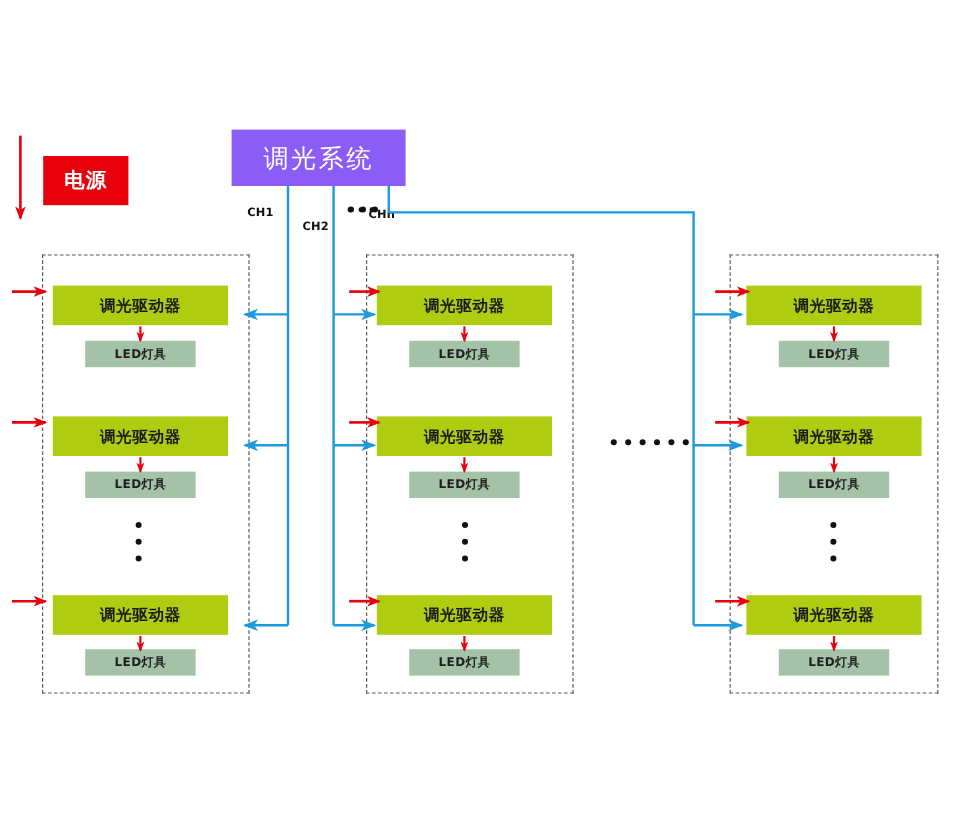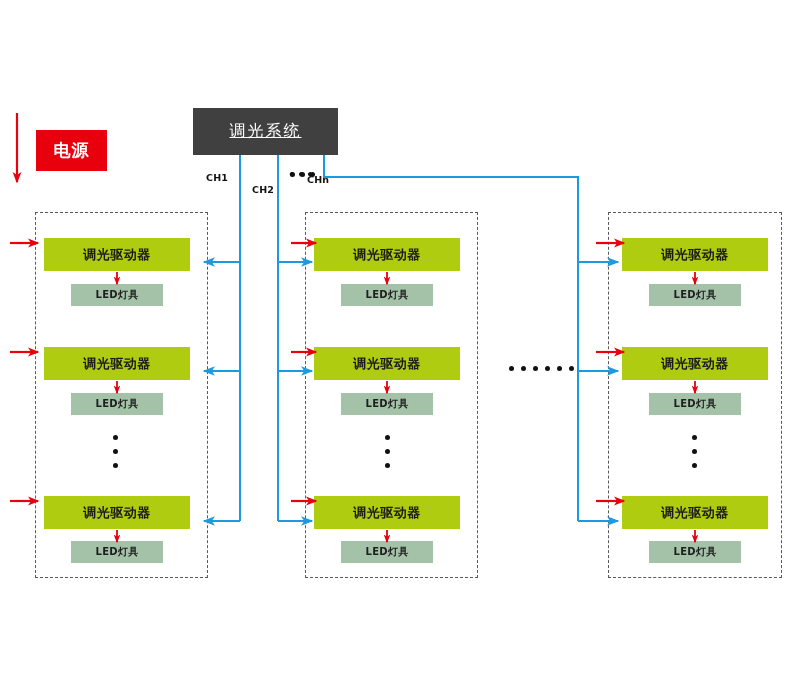--- a/index.html
+++ b/index.html
@@ -16,22 +16,22 @@
   .node{position:absolute;box-sizing:border-box;display:flex;align-items:center;justify-content:center;}
 
   
   .power-box{
     background:#e8000d;color:#ffffff;
     font-size:17px;font-weight:bold;letter-spacing:1px;
   }
 
   
   .system-box{
-    background:#404040;color:#ffffff;
-    font-size:16px;font-weight:normal;letter-spacing:2px;text-decoration:underline;
+    background:#8b5cf6;color:#ffffff;
+    font-size:21px;font-weight:normal;letter-spacing:2px;
   }
 
   
   .group-frame{
     position:absolute;box-sizing:border-box;
     border:1.6px dashed #59595b;
     background:transparent;
   }
 
   

